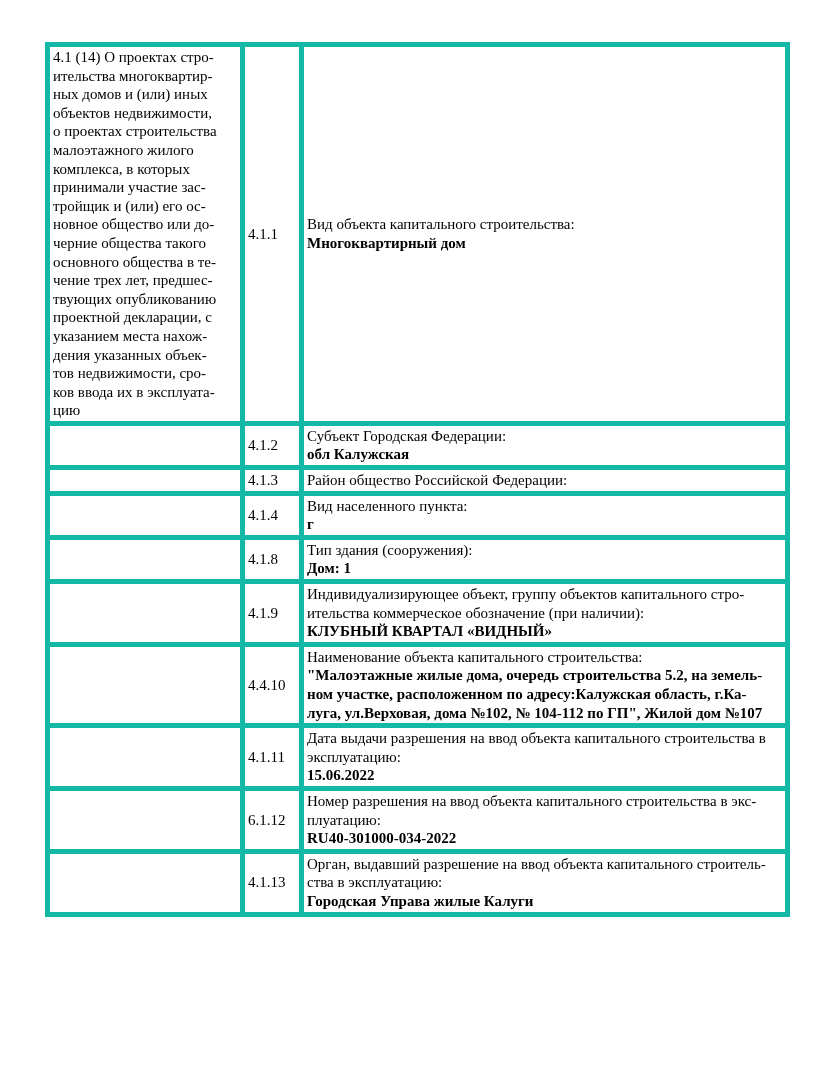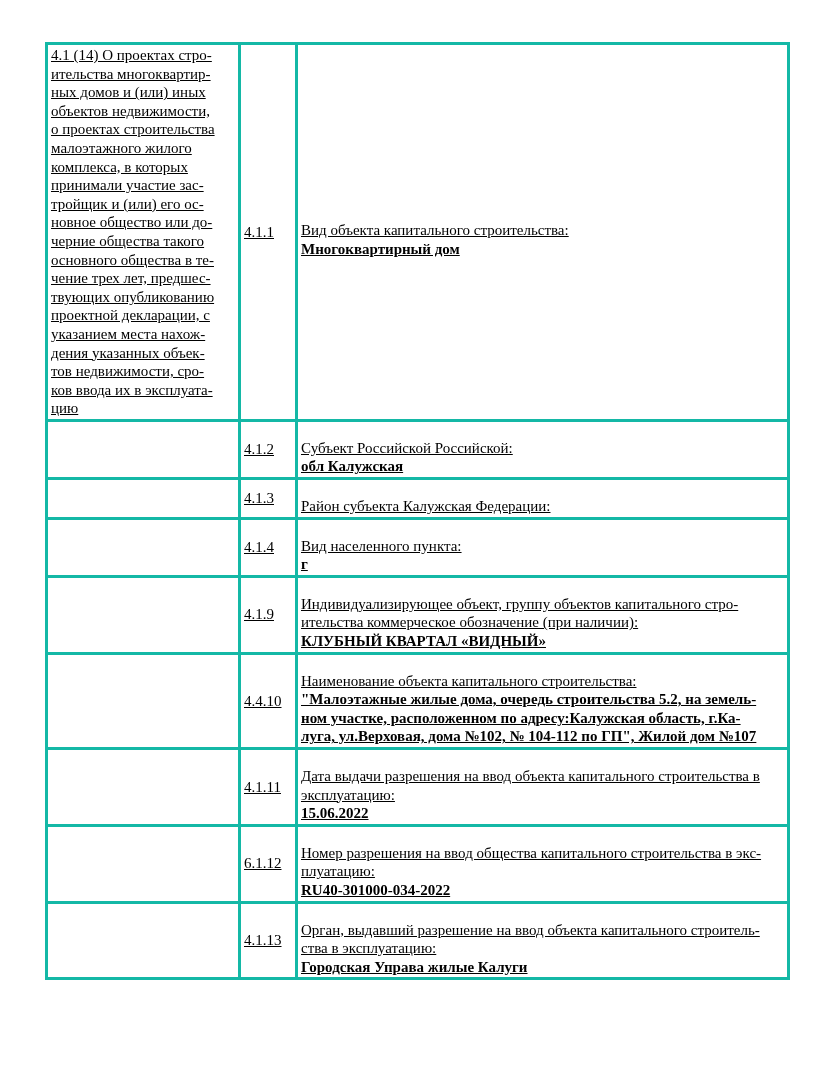--- a/index.html
+++ b/index.html
@@ -20,43 +20,41 @@
     padding: 42px 45px 20px 45px;
   }
   table.decl-table {
     border-collapse: collapse;
     width: 745px;
     table-layout: fixed;
     font-size: 15px;
     line-height: 1.24;
   }
   table.decl-table td {
-    border: 3px solid #14b8a6;
+    border: 5px solid #14b8a6;
     padding: 1px 3px 1px 3px;
     vertical-align: middle;
     overflow: hidden;
-    text-decoration: underline;
   }
   td.c1 {
     width: 184px;
     vertical-align: top;
   }
   td.c2 {
     width: 48px;
     margin-left: 19px;
   }
   td.c3 {
     width: auto;
   }
   .section-text {
     white-space: pre-line;
   }
   .field-label {
     white-space: pre-line;
-    margin-top: 16px;
   }
   .field-value {
     white-space: pre-line;
     font-weight: bold;
   }
 </style>
 </head>
 <body>
 
 <div class="page">
@@ -90,46 +88,54 @@
         <td class="c3">
           <div class="field-label">Вид объекта капитального строительства:</div>
           <div class="field-value">Многоквартирный дом</div>
         </td>
       </tr>
 
       <tr>
         <td class="c1"></td>
         <td class="c2">4.1.2</td>
         <td class="c3">
-          <div class="field-label">Субъект Российской Российской:</div>
+          <div class="field-label">Субъект Городская Федерации:</div>
           <div class="field-value">обл Калужская</div>
         </td>
       </tr>
 
       <tr>
         <td class="c1"></td>
         <td class="c2">4.1.3</td>
         <td class="c3">
-          <div class="field-label">Район субъекта Калужская Федерации:</div>
+          <div class="field-label">Район общество Российской Федерации:</div>
           <div class="field-value"></div>
         </td>
       </tr>
 
       <tr>
         <td class="c1"></td>
         <td class="c2">4.1.4</td>
         <td class="c3">
           <div class="field-label">Вид населенного пункта:</div>
           <div class="field-value">г</div>
         </td>
       </tr>
 
 
 
 
+      <tr>
+        <td class="c1"></td>
+        <td class="c2">4.1.8</td>
+        <td class="c3">
+          <div class="field-label">Тип здания (сооружения):</div>
+          <div class="field-value">Дом: 1</div>
+        </td>
+      </tr>
 
       <tr>
         <td class="c1"></td>
         <td class="c2">4.1.9</td>
         <td class="c3">
           <div class="field-label">Индивидуализирующее объект, группу объектов капитального стро-
 ительства коммерческое обозначение (при наличии):</div>
           <div class="field-value">КЛУБНЫЙ КВАРТАЛ «ВИДНЫЙ»</div>
         </td>
       </tr>
@@ -152,21 +158,21 @@
           <div class="field-label">Дата выдачи разрешения на ввод объекта капитального строительства в
 эксплуатацию:</div>
           <div class="field-value">15.06.2022</div>
         </td>
       </tr>
 
       <tr>
         <td class="c1"></td>
         <td class="c2">6.1.12</td>
         <td class="c3">
-          <div class="field-label">Номер разрешения на ввод общества капитального строительства в экс-
+          <div class="field-label">Номер разрешения на ввод объекта капитального строительства в экс-
 плуатацию:</div>
           <div class="field-value">RU40-301000-034-2022</div>
         </td>
       </tr>
 
       <tr>
         <td class="c1"></td>
         <td class="c2">4.1.13</td>
         <td class="c3">
           <div class="field-label">Орган, выдавший разрешение на ввод объекта капитального строитель-

